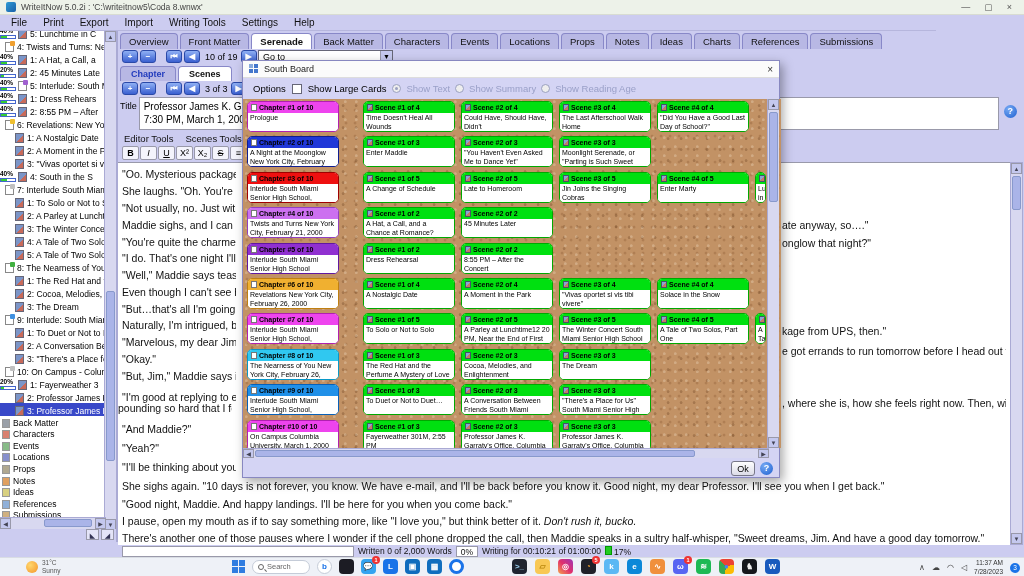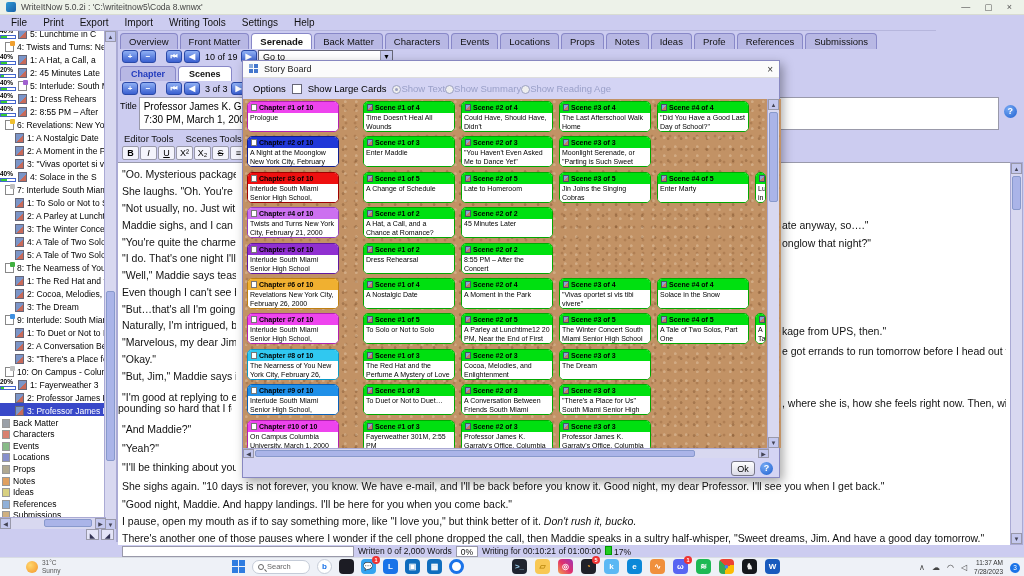--- a/index.html
+++ b/index.html
@@ -219,21 +219,21 @@
           <span>3: "Vivas oportet si vis</span>
         </div>
         <div class="srow">
           <span class="pctb">
             <span class="pt">40%</span>
             <span class="bar">
               <i style="width: 40%;"></i>
             </span>
           </span>
           <span class="ticon sc"></span>
-          <span>4: Solace in the S</span>
+          <span>4: South in the S</span>
         </div>
         <div class="srow" style="padding-left: 5px;">
           <span class="ticon ch">
             <b style="background: rgb(192, 192, 192);"></b>
           </span>
           <span>7: Interlude  South Miami</span>
         </div>
         <div class="srow" style="padding-left: 15px;">
           <span class="ticon sc"></span>
           <span>1: To Solo or Not to S</span>
@@ -372,21 +372,21 @@
         <div class="tab">Overview</div>
         <div class="tab">Front Matter</div>
         <div class="tab active">Serenade</div>
         <div class="tab">Back Matter</div>
         <div class="tab">Characters</div>
         <div class="tab">Events</div>
         <div class="tab">Locations</div>
         <div class="tab">Props</div>
         <div class="tab">Notes</div>
         <div class="tab">Ideas</div>
-        <div class="tab">Profe</div>
+        <div class="tab">Charts</div>
         <div class="tab">References</div>
         <div class="tab">Submissions</div>
       </div>
 
     <div id="chap-toolbar">
       <span class="navbtn">+</span>
       <span class="navbtn">−</span>
       <span style="width:8px"></span>
       <span class="navbtn">⏮</span>
       <span class="navbtn">◀</span>
@@ -487,28 +487,28 @@
   </div>
 
   <div id="dialog">
     <div id="dlg-titlebar">
       <span id="dlg-icon">
           <i></i>
           <i></i>
           <i></i>
           <i></i>
         </span>
-      <span>Story Board</span>
+      <span>South Board</span>
       <span id="dlg-close">×</span>
     </div>
     <div id="dlg-opts">
       <span>Options</span>
       <span class="cbox"></span>
       <span>Show Large Cards</span>
-      <span id="dlg-radios" style="display:flex;align-items:flex-end;">
+      <span id="dlg-radios" style="display:flex;align-items:center;gap:5px">
           <span class="radio on"></span>
           <span class="dim">Show Text</span>
           <span class="radio"></span>
           <span class="dim">Show Summary</span>
           <span class="radio"></span>
           <span class="dim">Show Reading Age</span>
         </span>
     </div>
     <div id="board">
         <div class="card" style="left: 4px; top: 2px; border: 1.5px solid rgb(176, 32, 176);">

